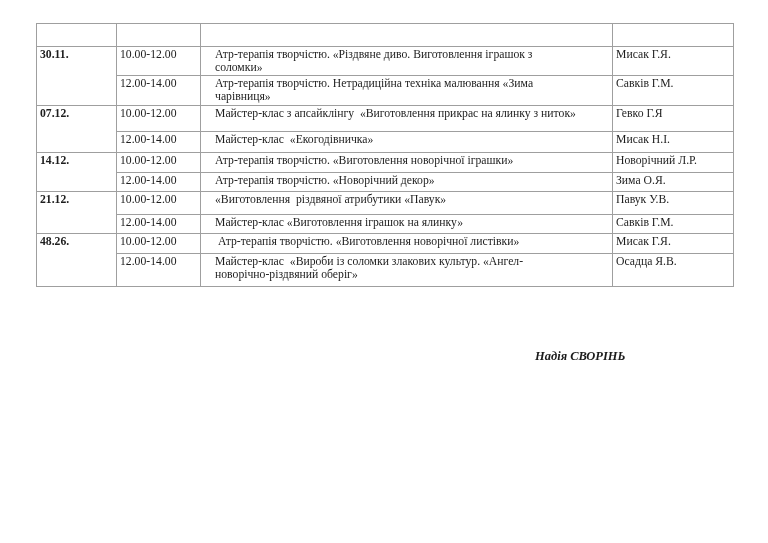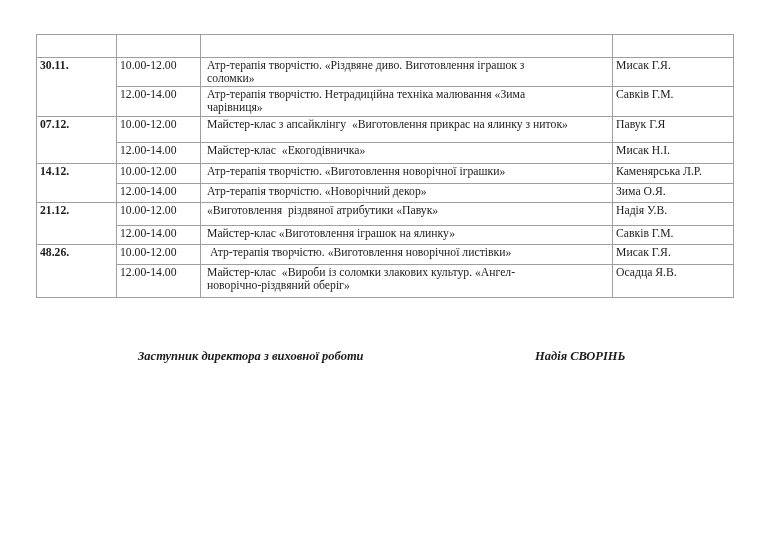--- a/index.html
+++ b/index.html
@@ -5,36 +5,36 @@
   html, body { margin: 0; padding: 0; }
   body {
     width: 768px; height: 543px;
     background: #ffffff;
     position: relative;
     overflow: hidden;
     font-family: "Liberation Serif", serif;
   }
   table.schedule {
     position: absolute;
-    left: 36px; top: 34px;
+    left: 36px; top: 23px;
     width: 697px;
     border-collapse: collapse;
     table-layout: fixed;
   }
   .schedule td {
     border: 1px solid #9f9f9f;
     vertical-align: top;
     padding: 1px 3px 1px 3px;
     font-size: 11.7px;
     line-height: 13px;
     color: #1d1d1d;
     overflow: hidden;
   }
   .schedule td.date { font-weight: bold; }
-  .schedule td.desc { white-space: pre-wrap; padding-left: 6px; }
+  .schedule td.desc { white-space: pre-wrap; padding-left: 14px; }
   .schedule td.person { padding-left: 3px; }
   .footer-line {
     position: absolute;
     top: 349px; left: 0;
     width: 768px; height: 16px;
   }
   .footer-title, .footer-name {
     position: absolute;
     top: 0;
     font-style: italic;
@@ -75,45 +75,45 @@
       <td class="time">12.00-14.00</td>
       <td class="desc">Атр-терапія творчістю. Нетрадиційна техніка малювання «Зима
 чарівниця»</td>
       <td class="person">Савків Г.М.</td>
     </tr>
 
     <tr style="height:26px">
       <td class="date" rowspan="2">07.12.</td>
       <td class="time">10.00-12.00</td>
       <td class="desc">Майстер-клас з апсайклінгу  «Виготовлення прикрас на ялинку з ниток»</td>
-      <td class="person">Павук Г.Я</td>
+      <td class="person">Гевко Г.Я</td>
     </tr>
     <tr style="height:21px">
       <td class="time">12.00-14.00</td>
       <td class="desc">Майстер-клас  «Екогодівничка»</td>
       <td class="person">Мисак Н.І.</td>
     </tr>
 
     <tr style="height:20px">
       <td class="date" rowspan="2">14.12.</td>
       <td class="time">10.00-12.00</td>
       <td class="desc">Атр-терапія творчістю. «Виготовлення новорічної іграшки»</td>
-      <td class="person">Каменярська Л.Р.</td>
+      <td class="person">Новорічний Л.Р.</td>
     </tr>
     <tr style="height:19px">
       <td class="time">12.00-14.00</td>
       <td class="desc">Атр-терапія творчістю. «Новорічний декор»</td>
       <td class="person">Зима О.Я.</td>
     </tr>
 
     <tr style="height:23px">
       <td class="date" rowspan="2">21.12.</td>
       <td class="time">10.00-12.00</td>
       <td class="desc">«Виготовлення  різдвяної атрибутики «Павук»</td>
-      <td class="person">Надія У.В.</td>
+      <td class="person">Павук У.В.</td>
     </tr>
     <tr style="height:19px">
       <td class="time">12.00-14.00</td>
       <td class="desc">Майстер-клас «Виготовлення іграшок на ялинку»</td>
       <td class="person">Савків Г.М.</td>
     </tr>
 
     <tr style="height:20px">
       <td class="date" rowspan="2">48.26.</td>
       <td class="time">10.00-12.00</td>
@@ -123,15 +123,14 @@
     <tr style="height:33px">
       <td class="time">12.00-14.00</td>
       <td class="desc">Майстер-клас  «Вироби із соломки злакових культур. «Ангел-
 новорічно-різдвяний оберіг»</td>
       <td class="person">Осадца Я.В.</td>
     </tr>
   </tbody>
 </table>
 
 <div class="footer-line">
-  <span class="footer-title">Заступник директора з виховної роботи</span>
   <span class="footer-name">Надія СВОРІНЬ</span>
 </div>
 
 </body></html>

